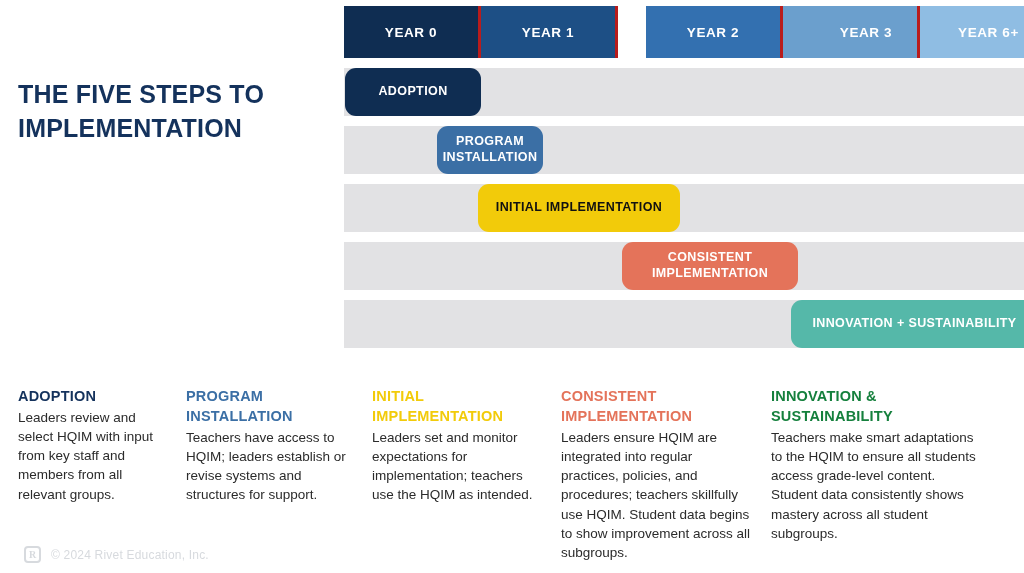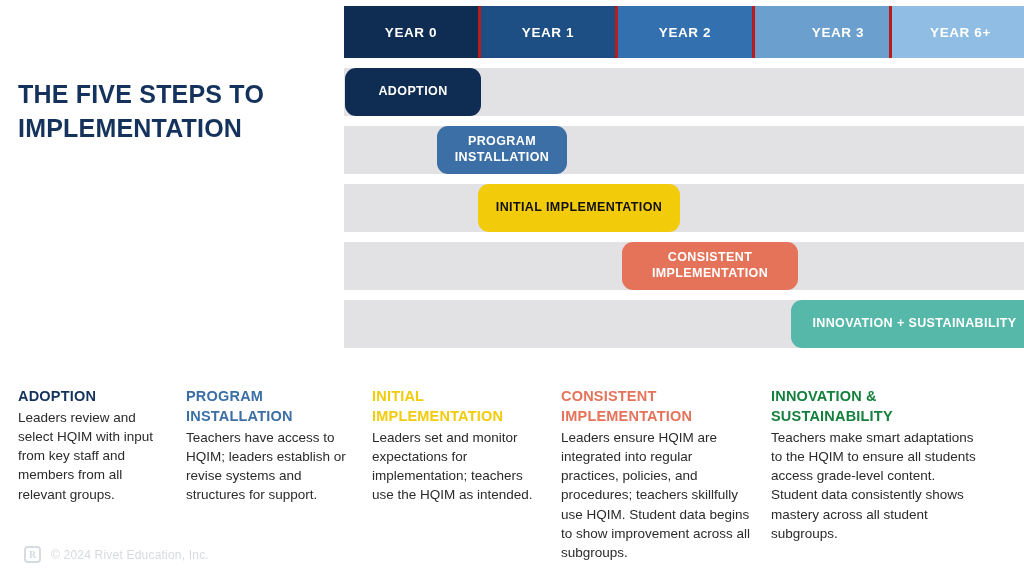--- a/index.html
+++ b/index.html
@@ -139,38 +139,38 @@
 <div id="page-title">THE FIVE STEPS TO IMPLEMENTATION</div>
 
 <div id="timeline">
   <div id="year-header">
       <div class="year-cell" style="background: rgb(15, 45, 82);">
         <span>YEAR 0</span>
       </div>
       <div class="year-cell" style="background: rgb(29, 79, 133);">
         <span>YEAR 1</span>
       </div>
-      <div class="year-cell" style="background: rgb(51, 112, 176);">
+      <div class="year-cell" style="background: rgb(51, 112, 176); margin-left: 28px;">
         <span>YEAR 2</span>
       </div>
       <div class="year-cell" style="background: rgb(107, 159, 205); padding-left: 32px;">
         <span>YEAR 3</span>
       </div>
       <div class="year-cell" style="background: rgb(143, 189, 227);">
         <span>YEAR 6+</span>
       </div>
     </div>
   <div id="tracks">
       <div class="track">
         <div class="track-bg" style="background: rgb(226, 226, 228);"></div>
         <div class="pill" style="background: rgb(15, 45, 82); color: rgb(255, 255, 255); left: 1px; width: 136px;">ADOPTION</div>
       </div>
       <div class="track">
         <div class="track-bg" style="background: rgb(226, 226, 228);"></div>
-        <div class="pill" style="background: rgb(59, 111, 165); color: rgb(255, 255, 255); left: 93px; width: 130px;">PROGRAM
+        <div class="pill" style="background: rgb(59, 111, 165); color: rgb(255, 255, 255); left: 93px; width: 106px;">PROGRAM
 INSTALLATION</div>
       </div>
       <div class="track">
         <div class="track-bg" style="background: rgb(226, 226, 228);"></div>
         <div class="pill" style="background: rgb(242, 203, 10); color: rgb(17, 17, 17); left: 134px; width: 202px;">INITIAL IMPLEMENTATION</div>
       </div>
       <div class="track">
         <div class="track-bg" style="background: rgb(226, 226, 228);"></div>
         <div class="pill" style="background: rgb(228, 115, 90); color: rgb(255, 255, 255); left: 278px; width: 176px;">CONSISTENT
 IMPLEMENTATION</div>

